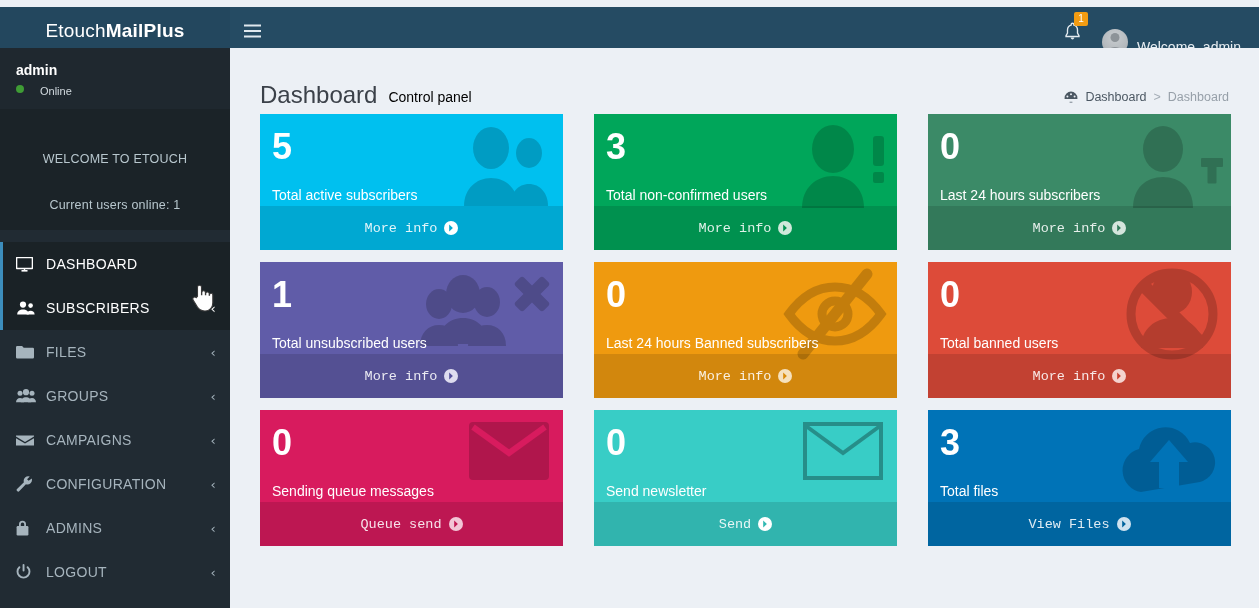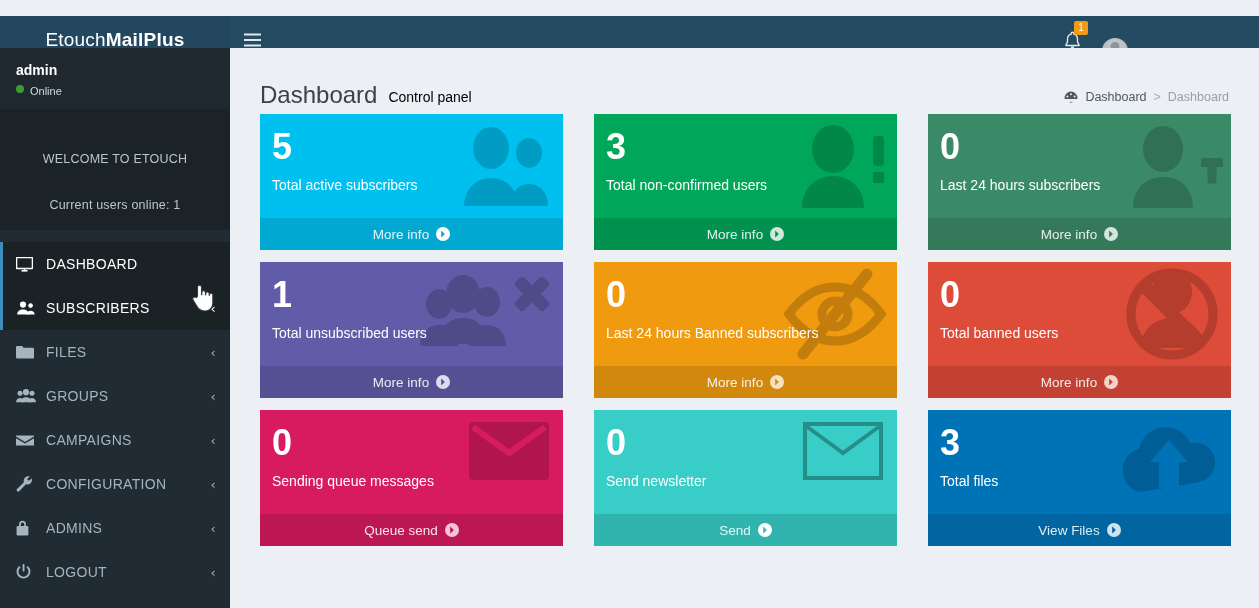--- a/index.html
+++ b/index.html
@@ -10,21 +10,21 @@
     height: 608px;
     overflow: hidden;
     font-family: "Liberation Sans", sans-serif;
     background: #ecf0f5;
   }
 
   .app { position: relative; width: 1259px; height: 608px; }
 
   
   .topbar {
-    position: absolute; top: 16px; left: 0;
+    position: absolute; top: 7px; left: 0;
     width: 1259px; height: 48px;
     background: #254b63;
     display: flex; align-items: center;
   }
   .logo {
     width: 230px; height: 48px;
     background: #23475e;
     display: flex; align-items: center; justify-content: center;
     color: #fff; font-size: 19px; letter-spacing: .2px;
     white-space: nowrap;
@@ -90,21 +90,21 @@
   }
   .user-panel {
     padding: 14px 0 12px 16px;
     background: #1f282f;
   }
   .user-panel-name {
     color: #fff; font-size: 14px; font-weight: 700;
     margin-bottom: 7px;
   }
   .user-panel-status {
-    display: flex; gap: 6px;
+    display: flex; gap: 16px;
     color: #d3dbe0; font-size: 11px;
   }
   .status-dot {
     width: 8px; height: 8px; border-radius: 50%;
     background: #3f9c35; display: inline-block;
   }
   .welcome-box {
     background: #1b2328;
     padding: 14px 0 14px 0;
     text-align: center;
@@ -192,40 +192,41 @@
     position: relative;
     height: 104px;
     padding: 14px 14px 0 12px;
     overflow: hidden;
   }
   .card-number {
     font-size: 36px; font-weight: 700; line-height: 38px;
     position: relative; z-index: 3;
   }
   .card-label {
-    font-size: 14px; line-height: 18px; margin-top: 10px;
+    font-size: 14px; line-height: 18px; margin-top: 20px;
     position: relative; z-index: 3;
     white-space: nowrap;
   }
   .card-icon {
     position: absolute; right: 8px; top: 4px;
     width: 104px; height: 96px;
     z-index: 1; opacity: .18;
     display: flex; align-items: center; justify-content: center;
   }
   .card-icon svg { width: 100%; height: 100%; display: block; }
   .card-footer {
     position: absolute; bottom: 0; left: 0;
-    width: 100%; height: 32px;
+    width: 100%; height: 44px;
     display: flex; align-items: center; justify-content: center;
     gap: 7px;
     background: rgba(0,0,0,.12);
     color: rgba(255,255,255,.88);
     font-size: 13.5px; cursor: pointer;
     text-decoration: none;
+    font-family: Liberation Mono, monospace;
   }
   .card-footer .arrow-circle {
     display: inline-flex; align-items: center; justify-content: center;
   }
   .card-footer .arrow-circle svg { display: block; }
 
   
   .cursor {
     position: absolute; left: 190px; top: 282px;
     width: 24px; height: 32px; z-index: 50;

